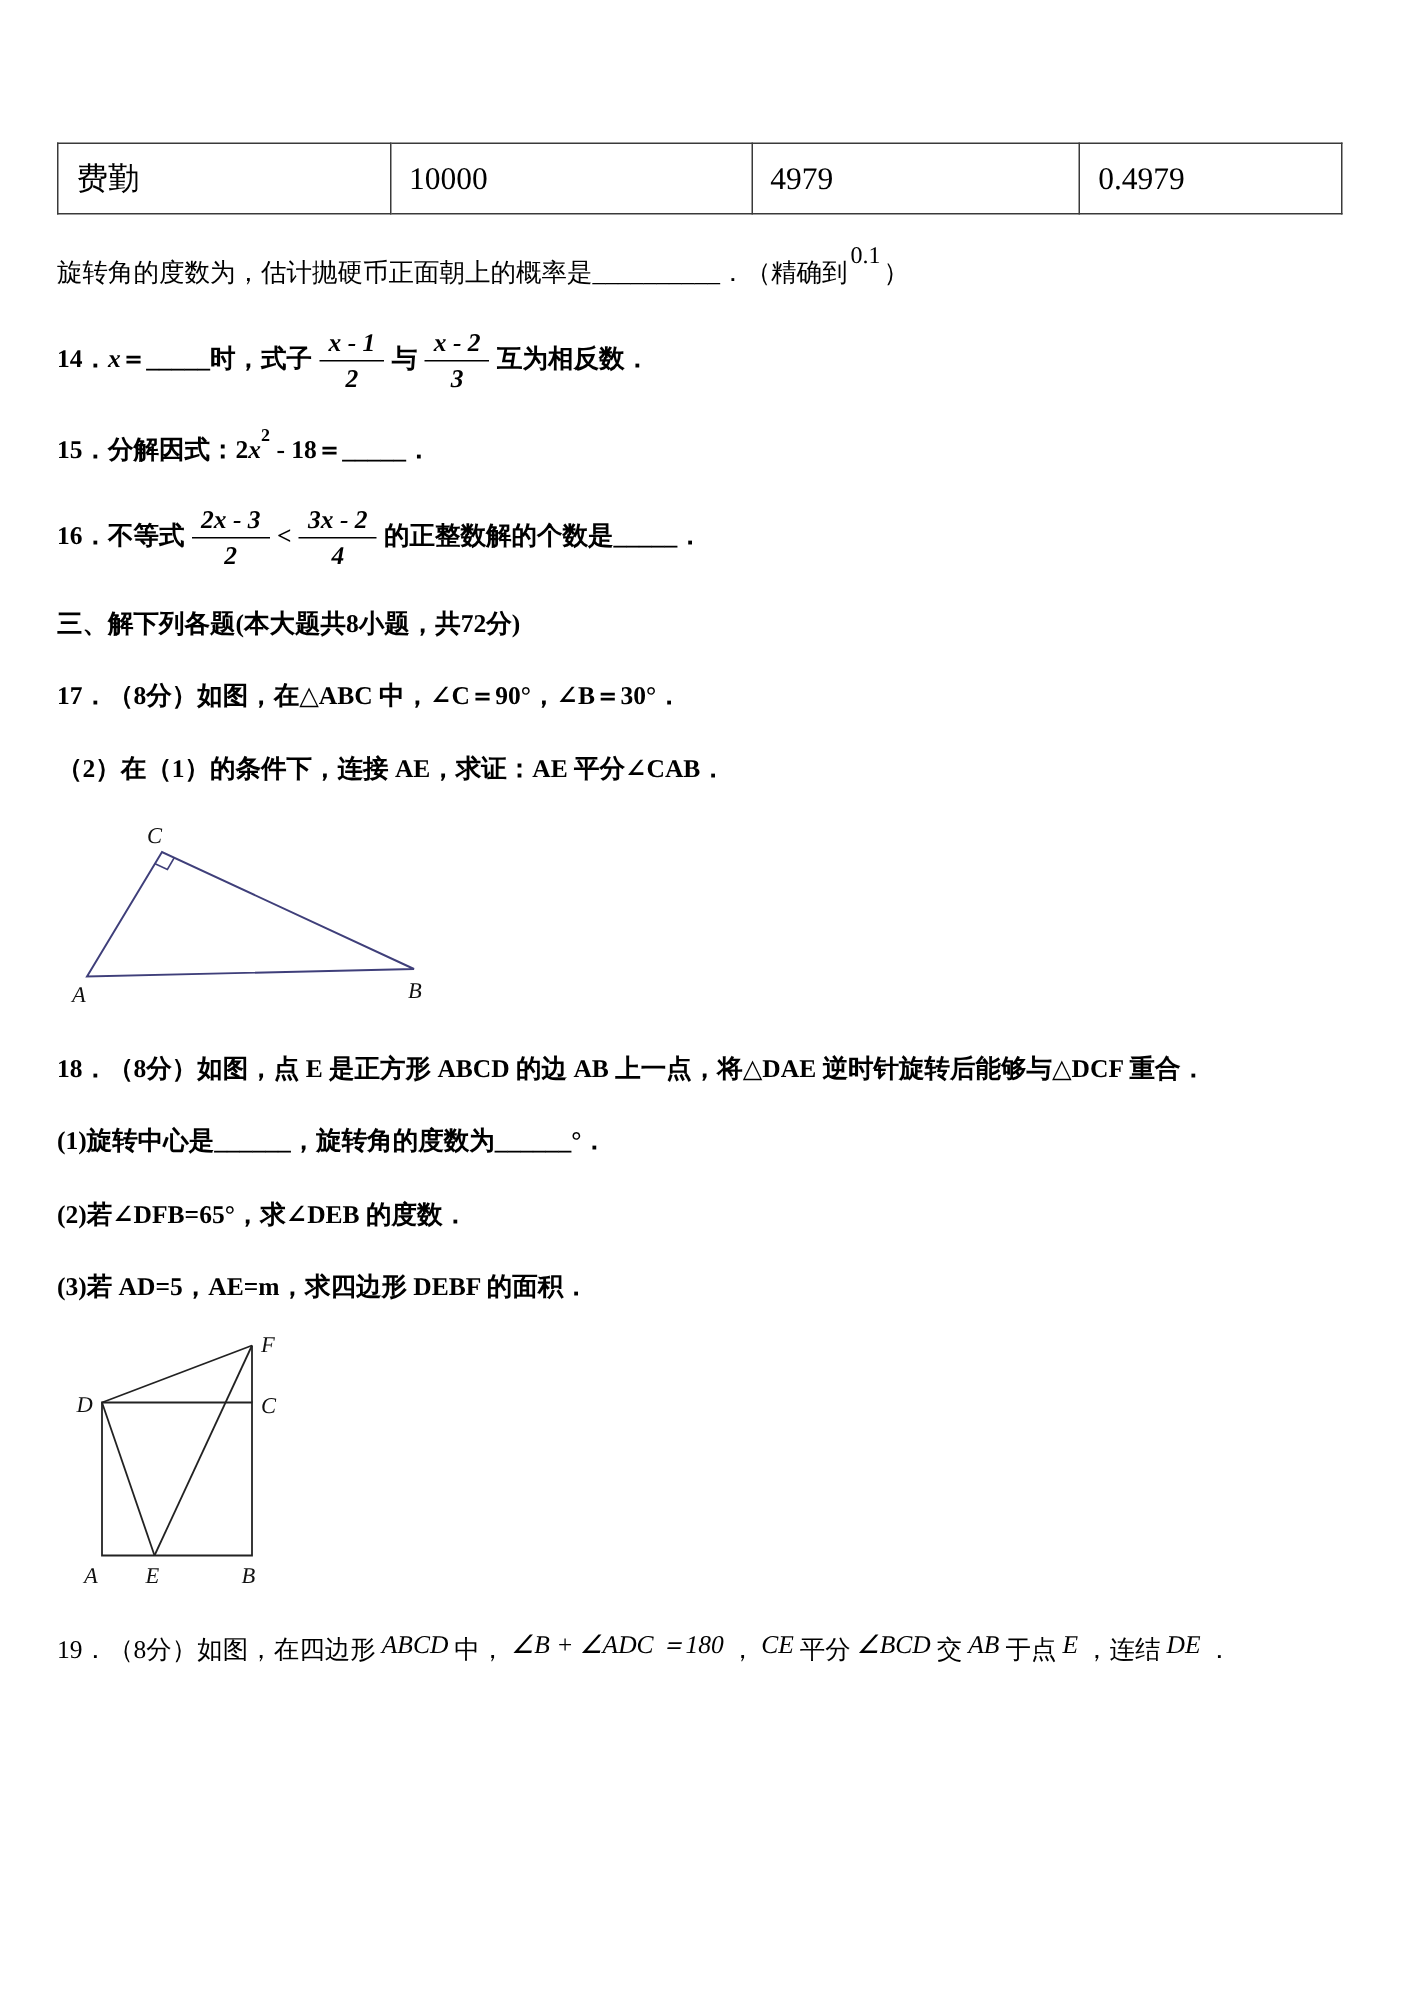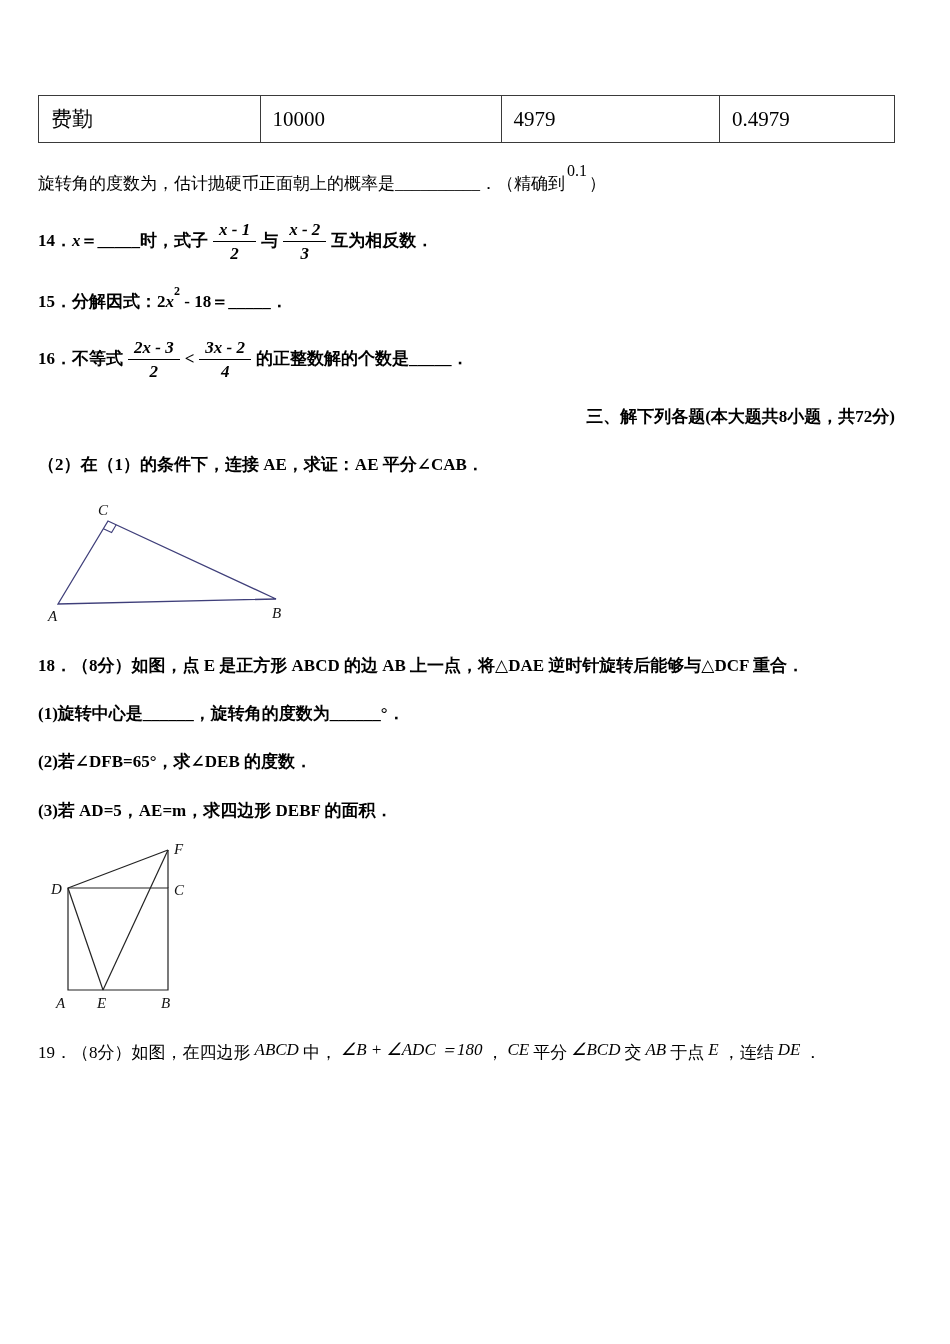--- a/index.html
+++ b/index.html
@@ -31,21 +31,21 @@
   }
   .frac .num { display:block; padding:0 6px 1px; border-bottom:1.3px solid #000; }
   .frac .den { display:block; padding-top:1px; }
 
   i.var { font-family:"Liberation Serif",serif; font-style:italic; }
   sup.pow { font-size:12px; position:relative; top:-5px; }
 
   .q14 { margin-top:30px; }
   .q15 { margin-top:36px; }
   .q16 { margin-top:22px; }
-  .sec { margin-top:44px;text-align:right; }
+  .sec { margin-top:44px; }
   .q17l1 { margin-top:10px; }
   .q17l2 { margin-top:16px; }
   .q17l3 { margin-top:12px; }
   .fig-triangle { margin:22px 0 0 8px; display:block; }
   .q18l1 { margin-top:34px; }
   .q18sub { margin-top:12px; }
   .fig-square { margin:14px 0 0 10px; display:block; }
   .q19 { margin-top:22px; }
 
   .mi {
@@ -78,20 +78,21 @@
   <p class="line prob"><span>旋转角的度数为，估计抛硬币正面朝上的概率是</span><span class="blank">__________</span><span>．（精确到</span><sup class="prec">0.1</sup><span>）</span></p>
 
   <p class="line bold q14"><span>14．</span><i class="var">x</i><span>＝</span><span class="blank">_____</span><span>时，式子</span><span class="frac"><span class="num">x - 1</span><span class="den">2</span></span><span>与</span><span class="frac"><span class="num">x - 2</span><span class="den">3</span></span><span>互为相反数．</span></p>
 
   <p class="line bold q15"><span>15．分解因式：2</span><i class="var">x</i><sup class="pow">2</sup><span> - 18＝</span><span class="blank">_____</span><span>．</span></p>
 
   <p class="line bold q16"><span>16．不等式</span><span class="frac"><span class="num">2x - 3</span><span class="den">2</span></span><span>&lt;</span><span class="frac"><span class="num">3x - 2</span><span class="den">4</span></span><span>的正整数解的个数是</span><span class="blank">_____</span><span>．</span></p>
 
   <p class="line bold sec">三、解下列各题(本大题共8小题，共72分)</p>
 
+  <p class="line bold q17l1">17．（8分）如图，在△ABC 中，∠C＝90°，∠B＝30°．</p>
   <p class="line bold q17l3">（2）在（1）的条件下，连接 AE，求证：AE 平分∠CAB．</p>
 
   <svg class="fig-triangle" width="260" height="130" viewBox="0 0 260 130">
     <path d="M62,20 L12,103 L230,98 Z" fill="none" stroke="#3f3f7a" stroke-width="1.3"></path>
     <polyline points="57.4,27.8 65.6,31.6 70.2,23.8" fill="none" stroke="#3f3f7a" stroke-width="1.1"></polyline>
     <text x="52" y="14">C</text>
     <text x="2" y="120">A</text>
     <text x="226" y="117">B</text>
   </svg>
 

